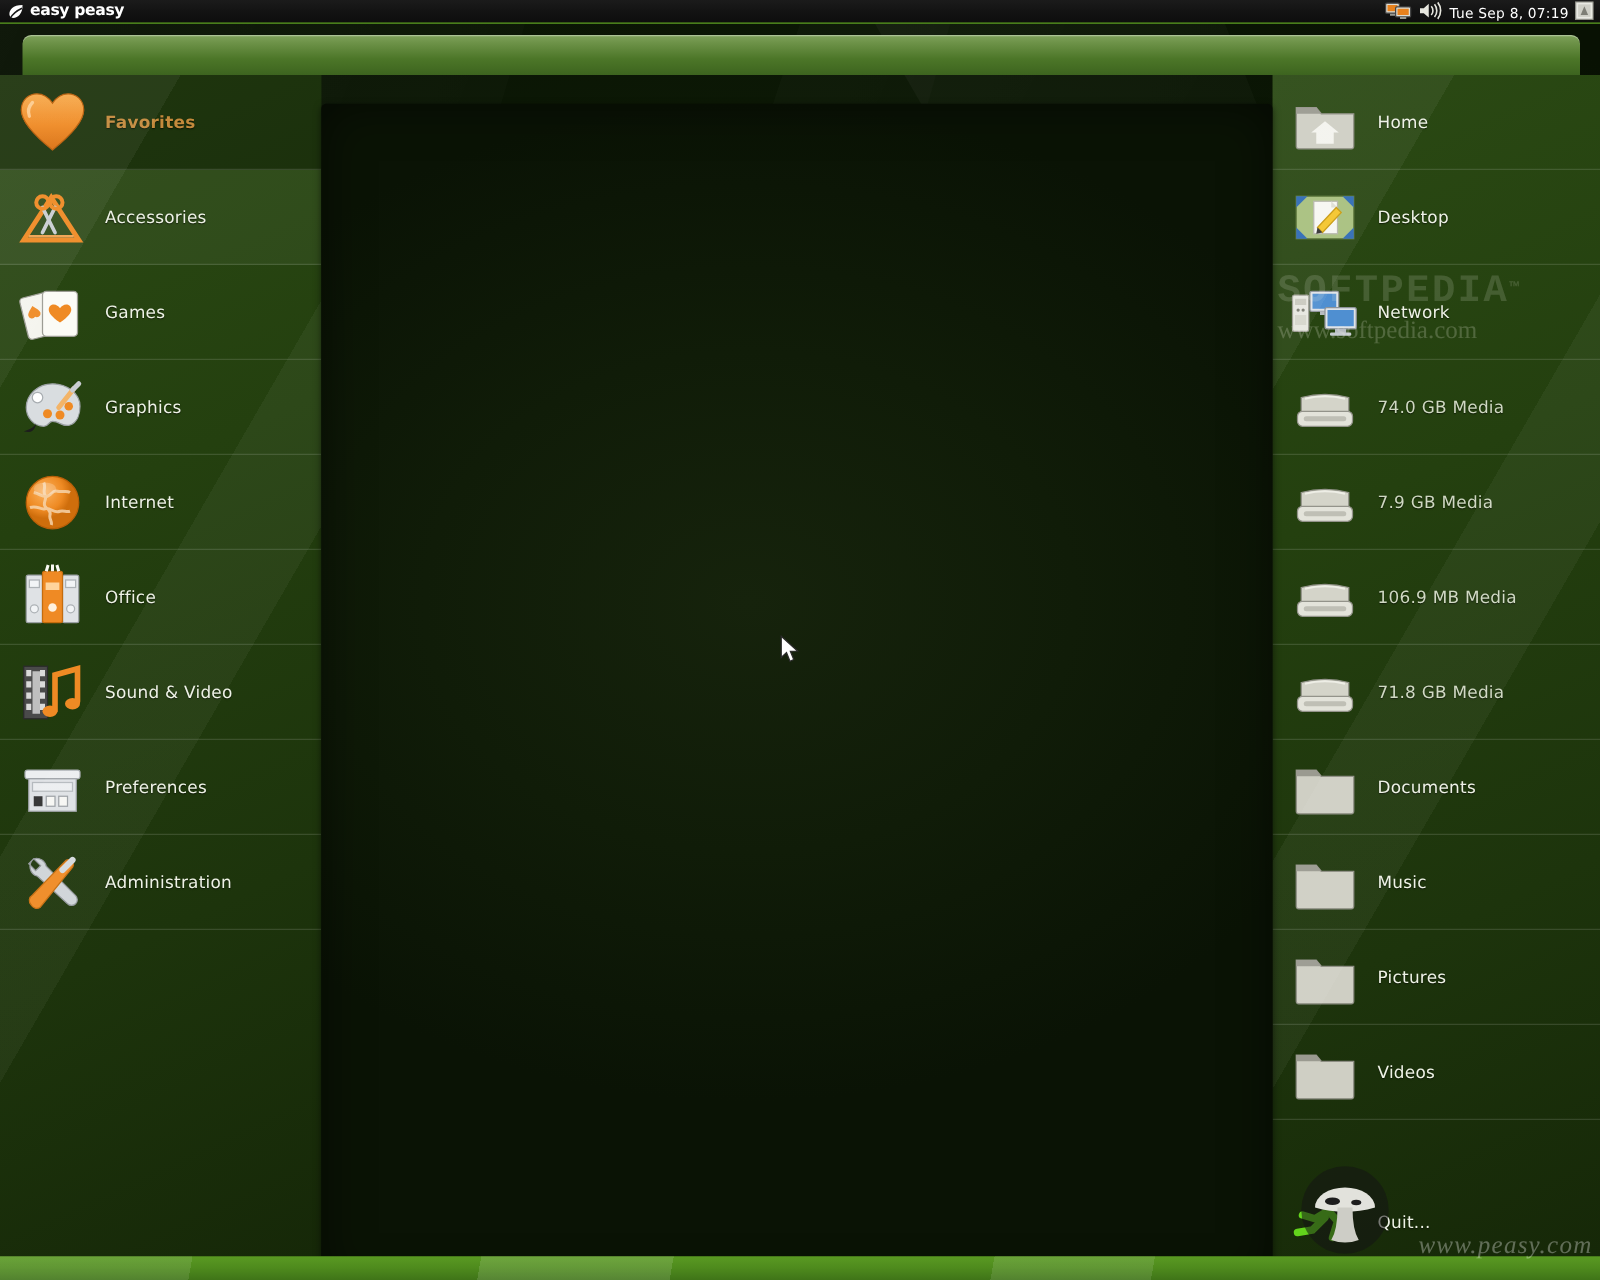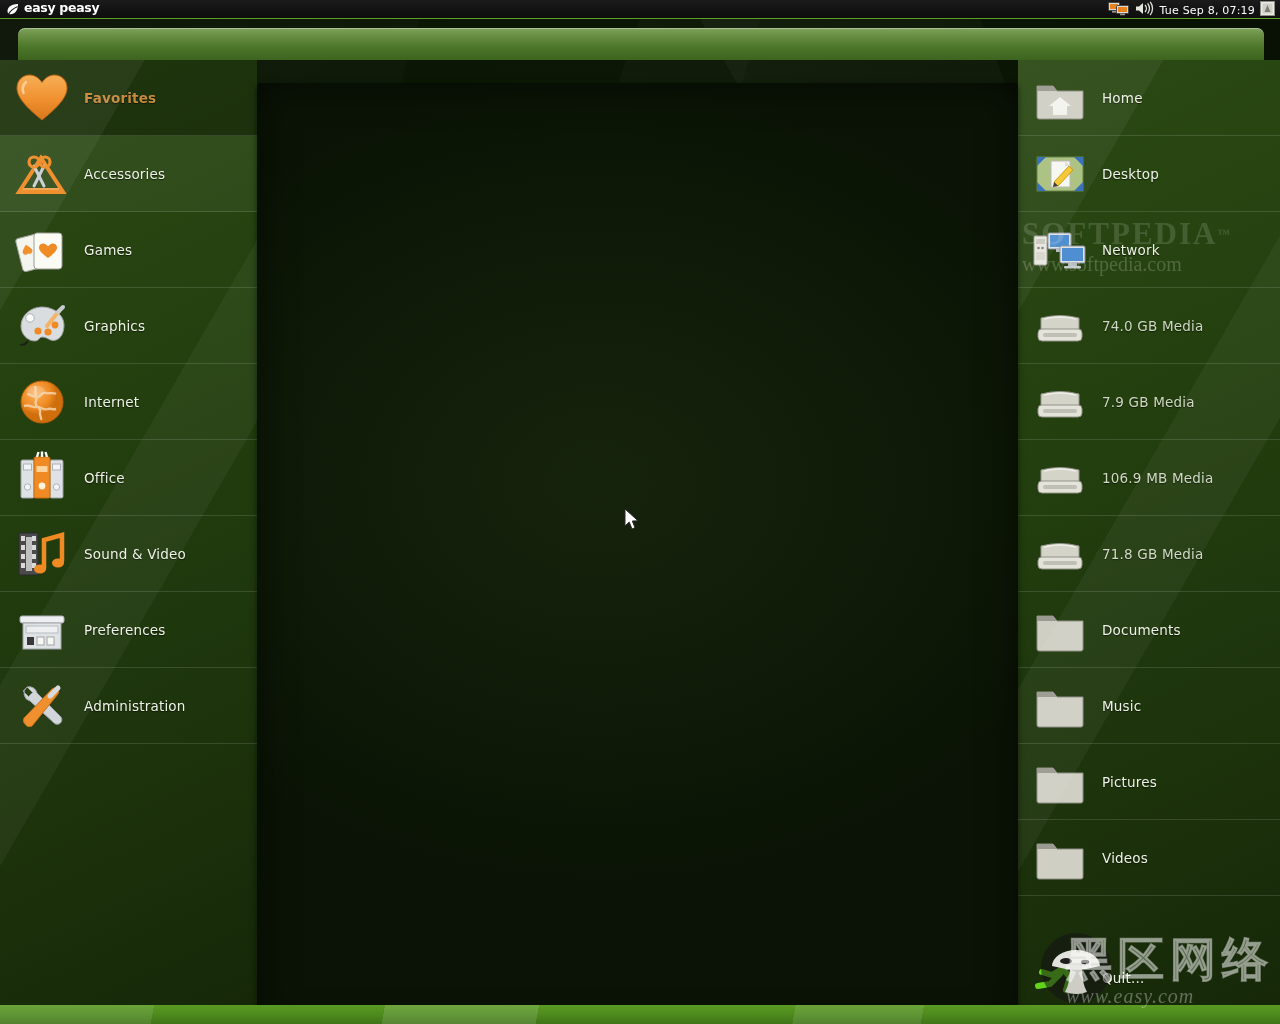--- a/index.html
+++ b/index.html
@@ -102,21 +102,21 @@
   .row.no-sep{ border-bottom:none; }
   .row.dim .lbl{ color:#cfd8c2; }
   .spacer{ height:44px; }
 
   
   #wm-softpedia{
     position:absolute; left:1022px; top:218px; width:250px; z-index:9;
     pointer-events:none; text-align:left; line-height:1;
   }
   #wm-softpedia .big{
-    font-family:Liberation Serif, serif; font-size:31px; font-weight:bold;
+    font-family:Liberation Mono, monospace; font-size:31px; font-weight:bold;
     letter-spacing:2px; color:rgba(235,235,225,.16);
   }
   #wm-softpedia .sm{
     font-family:"Liberation Serif", serif; font-size:20px;
     color:rgba(235,235,225,.22); margin-top:5px; display:block;
   }
   #wm-heiqu{
     position:absolute; right:6px; bottom:16px; z-index:20; pointer-events:none;
     display:flex; align-items:flex-end;
   }
@@ -519,22 +519,21 @@
     <circle cx="36" cy="36" r="35" fill="rgba(20,20,20,.55)"></circle>
     <path d="M12 34 a24 16 0 0 1 48 0 q-24 7 -48 0 z" fill="#e2e2dc"></path>
     <path d="M30 34 q0 18 -5 26 q11 4 22 0 q-5 -8 -5 -26 z" fill="#cdcdc6"></path>
     <ellipse cx="26" cy="29" rx="6" ry="3" fill="#1d1d1d"></ellipse>
     <ellipse cx="45" cy="30" rx="4" ry="2.2" fill="#1d1d1d"></ellipse>
   </svg>
 </div>
 
 <div id="wm-heiqu">
   <div>
-    <div class="cn">黑区网络</div>
-    <div class="url">www.easy.com</div>
+    <div class="url">www.peasy.com</div>
   </div>
 </div>
 
 <div id="cursor">
   <svg width="16" height="24" viewBox="0 0 16 24">
     <path d="M1 1 L1 18 L5.2 14 L8 21 L11 19.6 L8.3 13 L14 12.8 Z" fill="#ffffff" stroke="#2b2b2b" stroke-width="1"></path>
   </svg>
 </div>
 
 </body></html>

